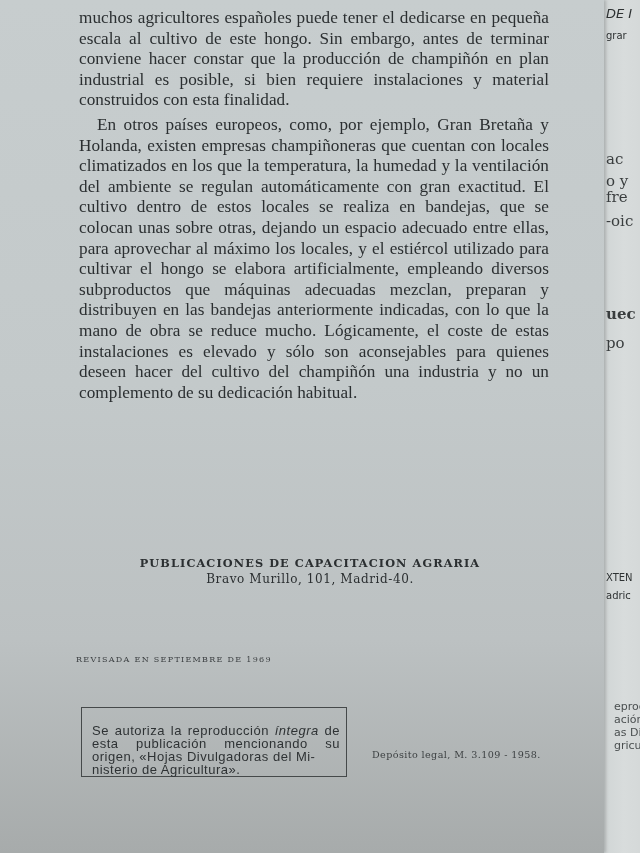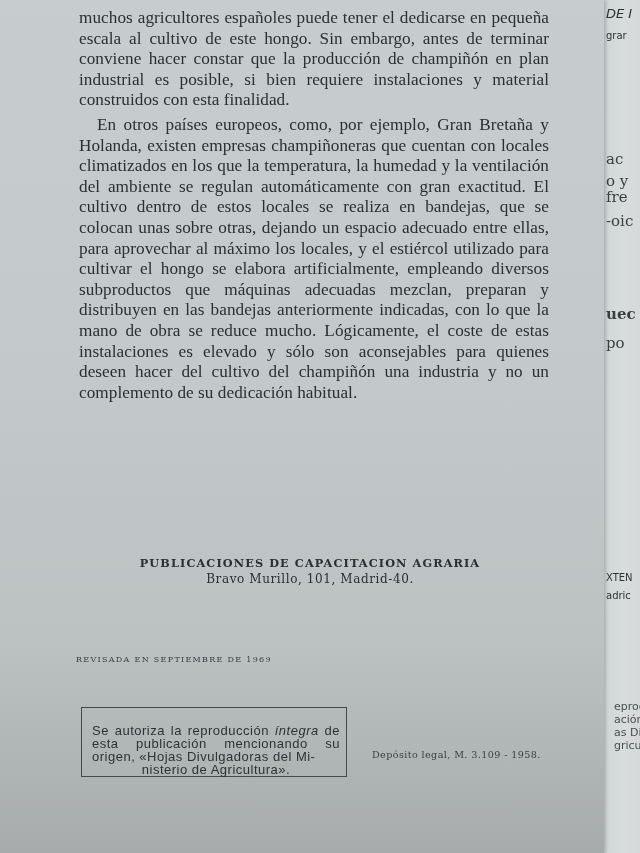--- a/index.html
+++ b/index.html
@@ -128,21 +128,21 @@
       box-sizing: border-box;
       padding: 16px 6px 0 10px;
       font-family: Liberation Sans, sans-serif;
       font-size: 13px;
       line-height: 13px;
       color: #2e3234;
       text-align: justify;
       letter-spacing: 0.5px;
     }
     .license-box .last {
-      text-align: center;
+      text-align: left;
       display: block;
     }
     .license-box em {
       font-style: italic;
     }
     .legal {
       position: absolute;
       left: 372px;
       top: 713px;
       width: 200px;

